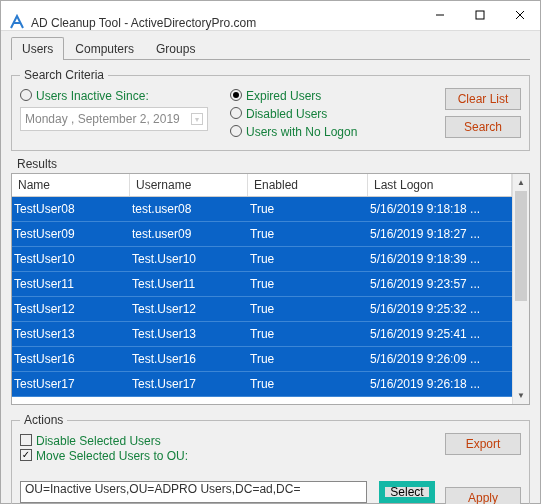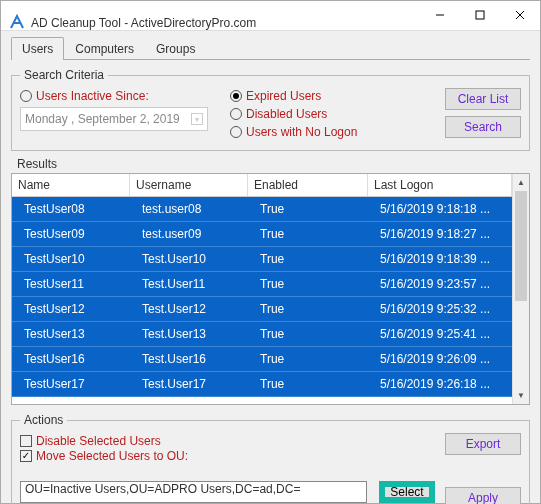--- a/index.html
+++ b/index.html
@@ -13,37 +13,37 @@
 .client { flex: 1; padding: 6px 10px 10px 10px; }
 .tabs { display: flex; border-bottom: 1px solid #aaa; margin-bottom: 2px; }
 .tab { padding: 4px 10px; border: 1px solid transparent; border-bottom: none; margin-bottom: -1px; color: #333; }
 .tab.active { background: #f0f0f0; border-color: #aaa; border-radius: 2px 2px 0 0; }
 fieldset { border: 1px solid #bbb; margin: 8px 0 6px 0; padding: 6px 8px 10px 8px; }
 legend { padding: 0 4px; color: #333; }
 .criteria-row { display: flex; gap: 10px; }
 .crit-left { flex: 0 0 200px; }
 .crit-mid { flex: 1; display: flex; flex-direction: column; gap: 2px; padding-top: 0; }
 .crit-right { flex: 0 0 90px; display: flex; flex-direction: column; gap: 6px; align-items: flex-end; }
-.radio, .check { display: flex; align-items: center; gap: 4px; color: #b91c1c; margin: 1px 0; }
+.radio, .check { display: flex; gap: 4px; color: #15803d; margin: 1px 0; }
 .rbox { width: 12px; height: 12px; border: 1px solid #555; border-radius: 50%; display: flex; align-items: center; justify-content: center; }
 .rbox.checked::after { content: ""; width: 6px; height: 6px; border-radius: 50%; background: #000; }
 .cbox { width: 12px; height: 12px; border: 1px solid #555; display: flex; align-items: center; justify-content: center; }
 .cbox.checked::after { content: "✓"; font-size: 10px; line-height: 1; color: #000; }
-.btn { min-width: 76px; height: 22px; background: #e1e1e1; border: 1px solid #adadad; color: #6d28d9; display: inline-flex; align-items: center; justify-content: center; padding: 0 10px; }
+.btn { min-width: 76px; height: 22px; background: #e1e1e1; border: 1px solid #adadad; color: #c2410c; display: inline-flex; align-items: center; justify-content: center; padding: 0 10px; }
 .datebox { margin-top: 4px; width: 188px; height: 24px; border: 1px solid #ccc; background: #fff; color: #888; display: flex; align-items: center; padding: 0 4px; justify-content: space-between; }
 .date-drop { width: 12px; height: 12px; border: 1px solid #ccc; display: flex; align-items: center; justify-content: center; color: #ccc; font-size: 8px; }
 .results-label { margin-top: 2px; color: #333; padding-left: 6px; }
 .grid { margin: 2px 0 0 0; border: 1px solid #aaa; background: #fff; height: 232px; display: flex; }
 .grid-main { flex: 1; overflow: hidden; }
 .grid-head { display: flex; background: #fff; border-bottom: 1px solid #ccc; }
 .gh { padding: 4px 6px; border-right: 1px solid #ddd; color: #333; white-space: nowrap; overflow: hidden; }
 .col-name { width: 118px; } .col-user { width: 118px; } .col-en { width: 120px; } .col-log { flex: 1; }
 .grid-body { }
 .grid-row { display: flex; background: #0a63c7; color: #fff; border-bottom: 1px solid #3c86d6; height: 25px; align-items: center; }
-.gc { padding: 0 12px; white-space: nowrap; overflow: hidden; text-overflow: clip; }
+.gc { padding: 0 2px; white-space: nowrap; overflow: hidden; text-overflow: clip; }
 .scrollbar { width: 17px; background: #f0f0f0; border-left: 1px solid #ddd; display: flex; flex-direction: column; }
 .sb-btn { height: 17px; display: flex; align-items: center; justify-content: center; color: #555; font-size: 8px; }
 .sb-track { flex: 1; position: relative; }
 .sb-thumb { position: absolute; left: 2px; right: 2px; top: 0; height: 110px; background: #cdcdcd; }
 .actions-row { display: flex; justify-content: space-between; align-items: flex-start; gap: 10px; }
 .actions-left { flex: 1; }
 .ou-row { display: flex; gap: 12px; margin-top: 18px; align-items: center; }
 .ou-input { flex: 1; height: 22px; border: 1px solid #888; background: #fff; padding: 0 4px; color: #333; white-space: nowrap; overflow: hidden; }
 .btn-small { min-width: 56px; height: 22px; background: #e1e1e1; border: 6px solid #14b8a6; display: inline-flex; align-items: center; justify-content: center; }
 </style>

